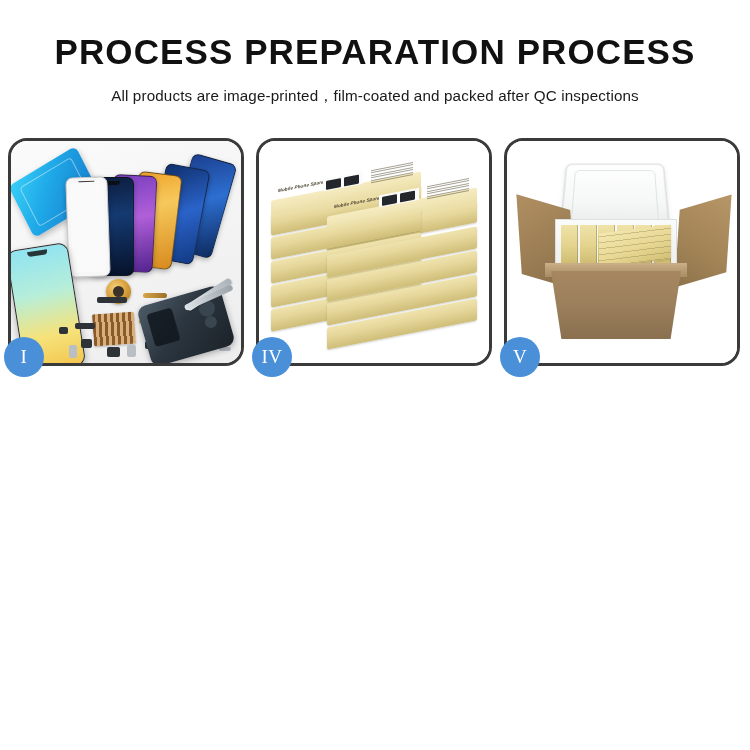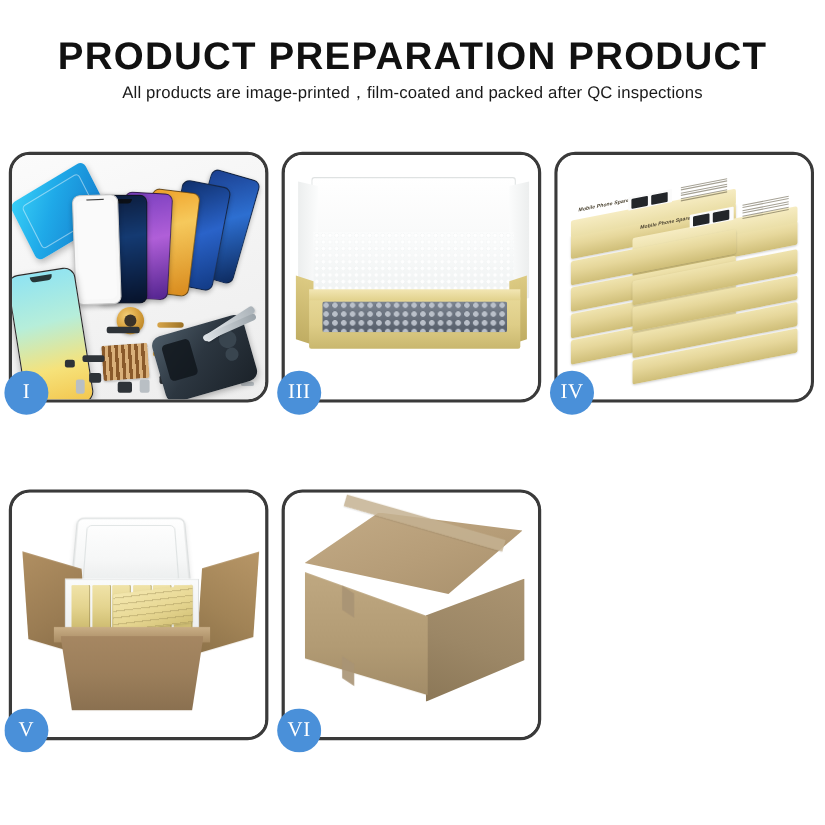--- a/index.html
+++ b/index.html
@@ -22,21 +22,21 @@
   .page-title {
     font-family: "Liberation Sans", sans-serif;
     font-size: 35px;
     font-weight: 700;
     letter-spacing: 1.1px;
     color: #111111;
     line-height: 1.05;
     white-space: nowrap;
   }
   .page-subtitle {
-    margin-top: 3px;
+    margin-top: 15px;
     font-family: "Liberation Sans", sans-serif;
     font-size: 15.2px;
     font-weight: 400;
     color: #1a1a1a;
     letter-spacing: 0.15px;
     white-space: nowrap;
   }
 
   
   .grid {
@@ -413,21 +413,21 @@
   .c6-shine {
     position:absolute; left: 150px; top: 16px; width: 66px; height: 26px;
     background: linear-gradient(120deg,rgba(255,255,255,.95),rgba(255,255,255,.2));
     transform: rotate(-12deg); border-radius: 3px;
   }
 </style>
 </head>
 <body>
 
 <div class="header">
-  <div class="page-title">PRODUCT PREPARATION PRODUCT</div>
+  <div class="page-title">PROCESS PREPARATION PROCESS</div>
   <div class="page-subtitle">All products are image-printed，film-coated and packed after QC inspections</div>
 </div>
 
 <div class="grid">
 
   <div class="panel">
     <div class="panel-inner p1">
       <div class="film-blue"></div>
 
       <div class="ph ph-a"></div>
@@ -462,31 +462,20 @@
       <div class="bit light" style="right:10px;bottom:12px;width:12px;height:4px;"></div>
       <div class="bit light" style="right:14px;bottom:20px;width:9px;height:3px;"></div>
 
       <div class="housing"></div>
       <div class="tweezer"></div>
     </div>
     <div class="badge">I</div>
   </div>
 
 
-  <div class="panel">
-    <div class="panel-inner p3">
-      <div class="box3-lid"></div>
-      <div class="foam-sheet"></div>
-      <div class="box3-side-l"></div>
-      <div class="box3-side-r"></div>
-      <div class="box3-tray"></div>
-      <div class="bubble-dark"></div>
-    </div>
-    <div class="badge">III</div>
-  </div>
 
   <div class="panel">
     <div class="panel-inner p4">
       <div class="stack">
 
         <div class="kbox" style="left:6px;top:44px;">
           <div class="top-face">
             <div class="kbox-label">Mobile Phone Spare Parts</div>
             <div class="kbox-screens">
                 <i></i>
@@ -549,26 +538,14 @@
           <i></i>
           <i></i>
       </div>
       <div class="ybox-top"></div>
       <div class="carton-rim"></div>
       <div class="carton-body"></div>
     </div>
     <div class="badge">V</div>
   </div>
 
-  <div class="panel">
-    <div class="panel-inner p6">
-      <div class="c6-shine"></div>
-      <div class="c6-top"></div>
-      <div class="c6-side"></div>
-      <div class="c6-front"></div>
-      <div class="c6-tape"></div>
-      <div class="c6-seam-a"></div>
-      <div class="c6-seam-b"></div>
-    </div>
-    <div class="badge">VI</div>
-  </div>
 
 </div>
 
 </body></html>

